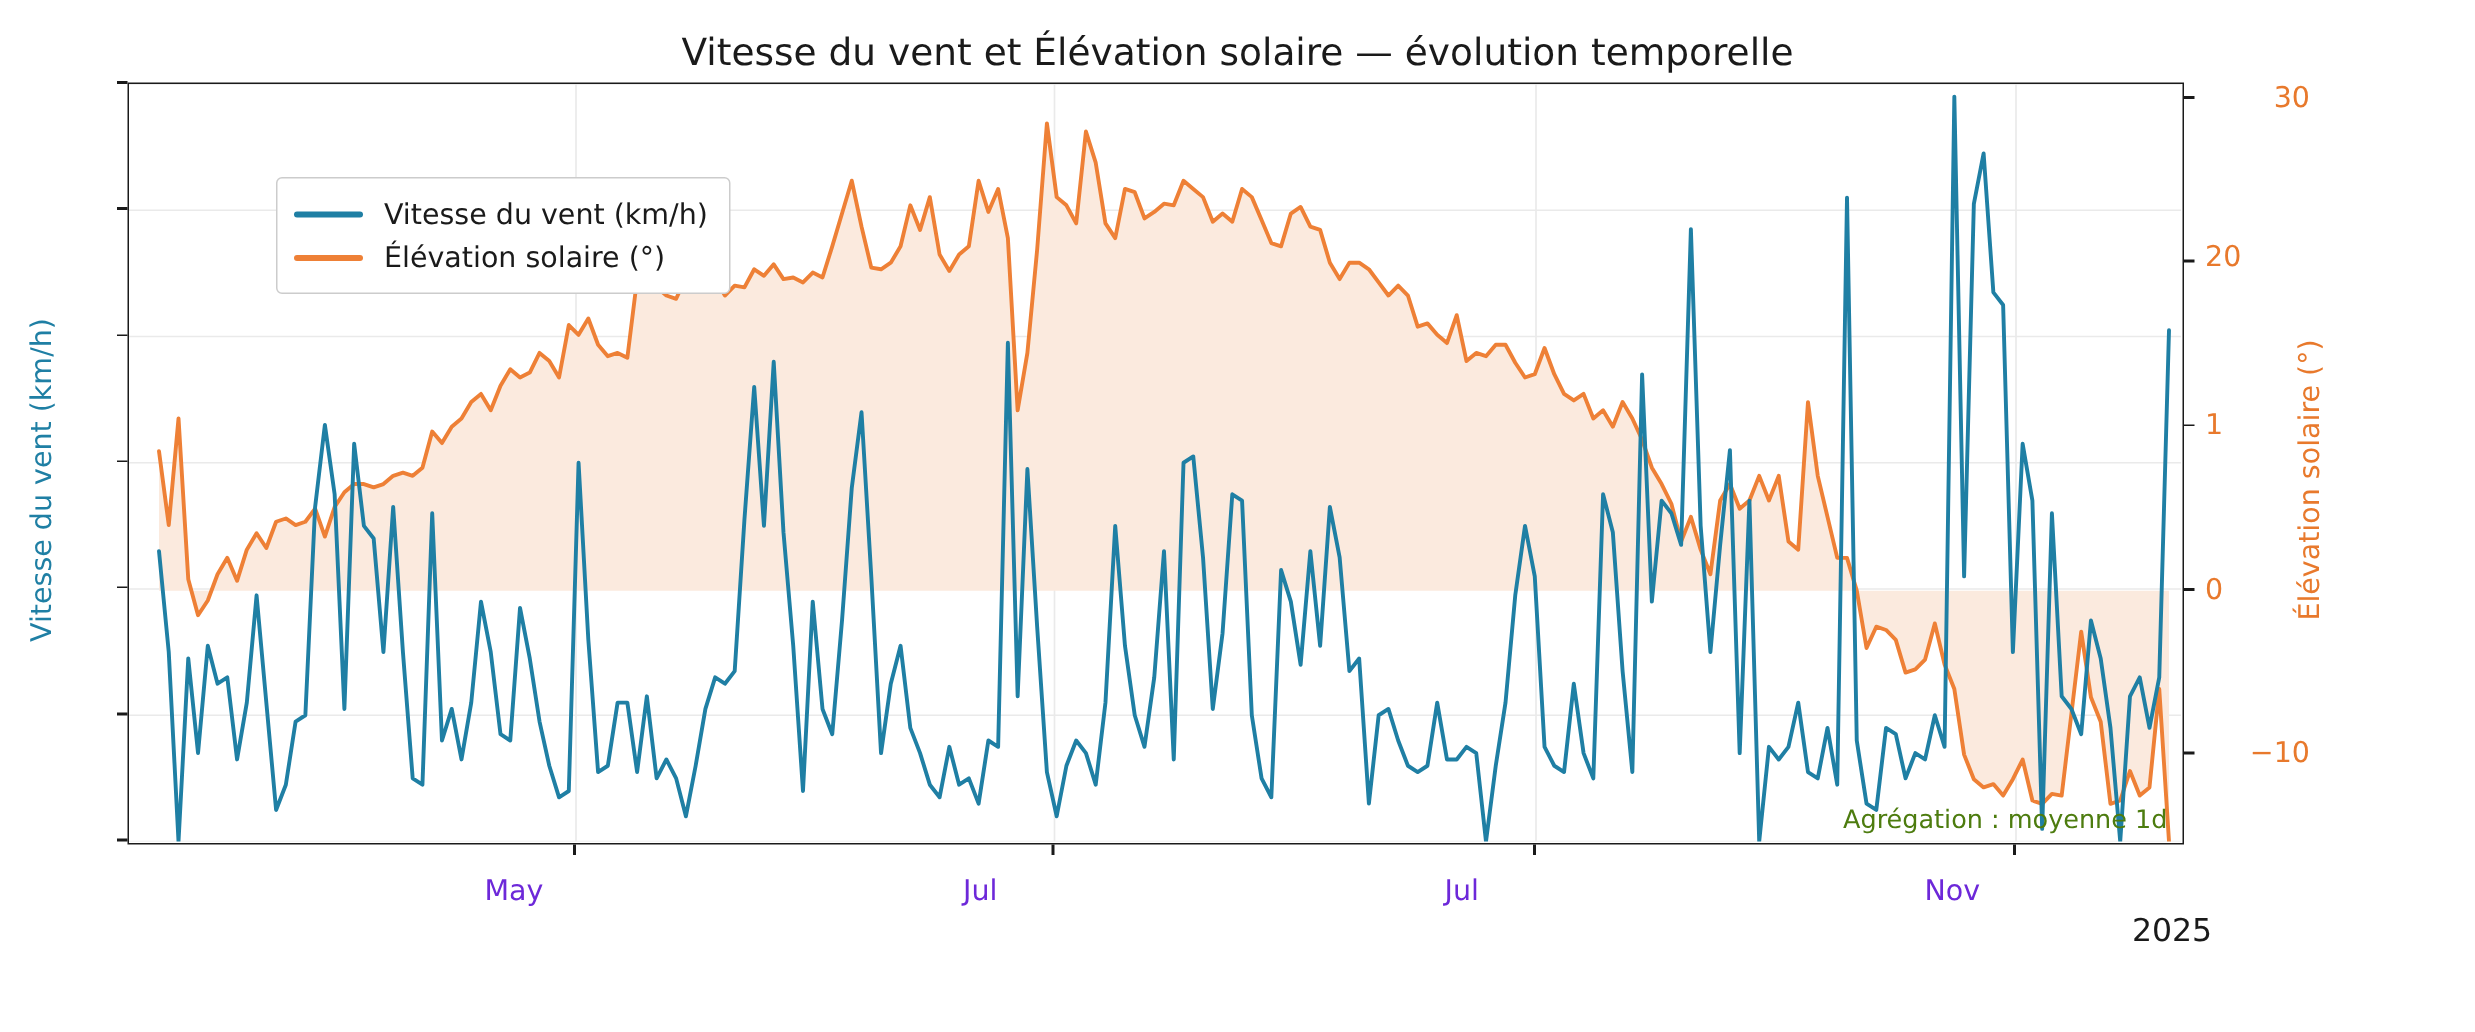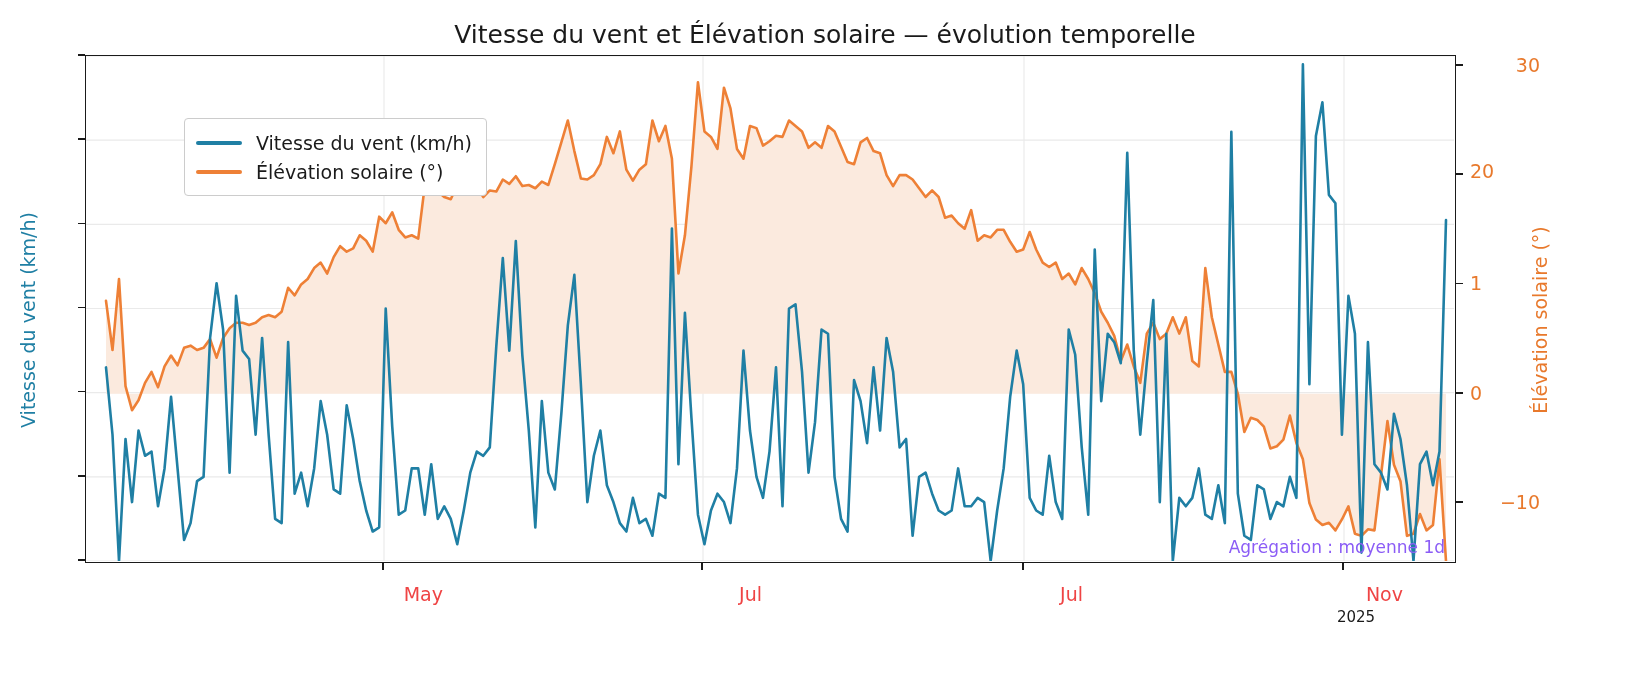--- a/index.html
+++ b/index.html
@@ -84,39 +84,39 @@
     color: #e8792c;
     transform: rotate(-90deg);
     transform-origin: center center;
     white-space: nowrap;
   }
   
   .xtick-label {
     position: absolute;
     top: 583px;
     width: 120px;
-    text-align: right;
-    font-size: 19px;
-    color: #ef4444;
+    text-align: left;
+    font-size: 19px;
+    color: #6d28d9;
     transform: translateX(-60px);
     white-space: nowrap;
   }
   .tickmark-bottom {
     position: absolute;
     top: 563px;
     width: 1.6px; height: 7px;
     background: #1a1a1a;
   }
   #year-label {
     position: absolute;
-    left: 1296px;
+    left: 1388px;
     top: 608px;
     width: 120px;
     text-align: center;
-    font-size: 15px;
+    font-size: 21px;
     color: #1a1a1a;
   }
   
   #legend {
     position: absolute;
     left: 98px; top: 62px;
     background: #ffffff;
     border: 1px solid #cccccc;
     border-radius: 4px;
     padding: 9px 14px 9px 11px;
@@ -137,21 +137,21 @@
     font-size: 19px;
     color: #1a1a1a;
     white-space: nowrap;
   }
   
   #agg-note {
     position: absolute;
     right: 10px;
     bottom: 5px;
     font-size: 17px;
-    color: #8b5cf6;
+    color: #4d7c0f;
     white-space: nowrap;
   }
 </style>
 </head>
 <body>
 
 <div id="figure">
 
   <div id="chart-title">Vitesse du vent et Élévation solaire — évolution temporelle</div>
 

